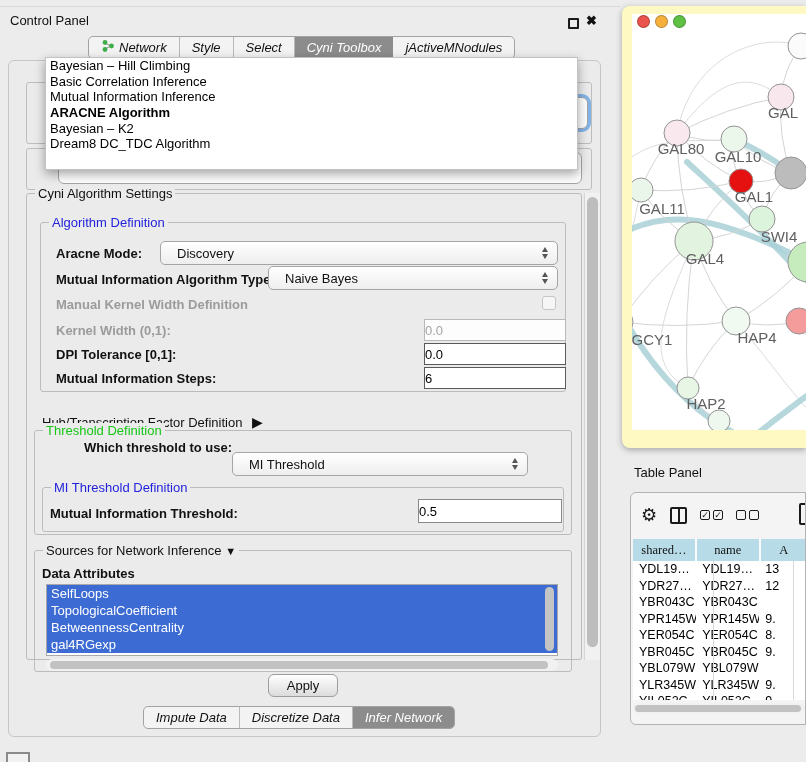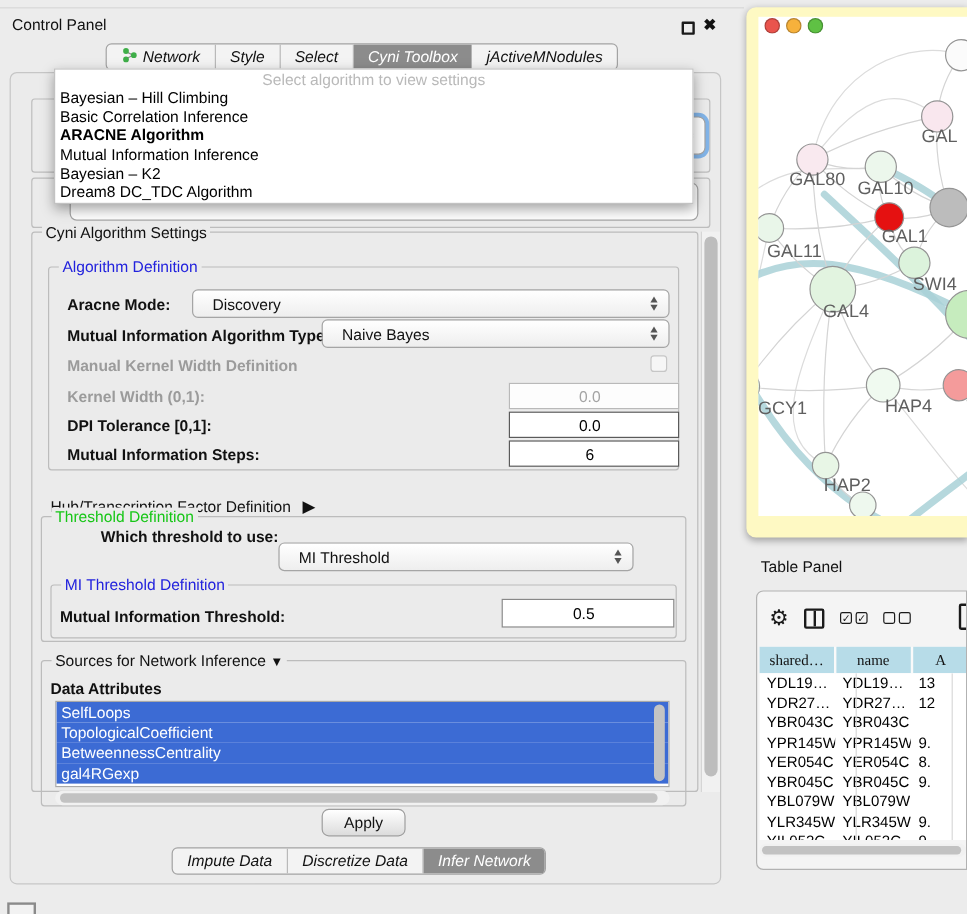--- a/index.html
+++ b/index.html
@@ -53,21 +53,21 @@
   .combo { position:absolute; background:linear-gradient(#ffffff,#eeeeee); border:1px solid #a5a5a5;
     border-radius:5px; font-size:13px; color:#111; display:flex; align-items:center; padding-left:16px; }
   .combo .spin { position:absolute; right:9px; top:50%; transform:translateY(-50%); display:flex;
     flex-direction:column; gap:2px; }
   .tri-up { width:0; height:0; border-left:3.5px solid transparent; border-right:3.5px solid transparent;
     border-bottom:5px solid #555; }
   .tri-dn { width:0; height:0; border-left:3.5px solid transparent; border-right:3.5px solid transparent;
     border-top:5px solid #555; }
 
   .field { position:absolute; background:#fff; border:1px solid #5a5a5a; font-size:13px; color:#000;
-    display:flex; align-items:center; justify-content:center; padding-right:7px; }
+    display:flex; align-items:center; justify-content:flex-start; padding-right:7px; }
   .field.dis { border:1px solid #b9b9b9; color:#a4a4a4; background:#fdfdfd; }
 
   .checkbox { position:absolute; width:14px; height:14px; border:1px solid #c6c6c6; border-radius:3px;
     background:#f6f6f6; }
 
   
   .vtrack { position:absolute; background:#f1f1f1; border-left:1px solid #d5d5d5; }
   .vthumb { position:absolute; background:#bdbdbd; border-radius:6px; }
   .htrack { position:absolute; background:#f1f1f1; border-radius:6px; }
   .hthumb { position:absolute; background:#c2c2c2; border-radius:5px; }
@@ -155,26 +155,25 @@
   <div class="bg-combo focus" style="left:60px; top:97px; width:528px; height:32px;">
     <span class="spin" style="position:absolute; right:9px; top:9px; display:flex; flex-direction:column; gap:2px;">
         <span class="tri-up"></span>
         <span class="tri-dn"></span>
       </span>
   </div>
   <div class="bg-group" style="left:26px; top:148px; width:566px; height:42px;"></div>
   <div class="bg-combo" style="left:58px; top:152px; width:524px; height:32px;"></div>
 
   <div class="popup">
-    <div class="popup-placeholder">Select algorithm to view settings</div>
     <div id="dd-items">
         <div class="dd-item">Bayesian – Hill Climbing</div>
         <div class="dd-item">Basic Correlation Inference</div>
+        <div class="dd-item">Mutual Information Inference</div>
         <div class="dd-item bold">ARACNE Algorithm</div>
-        <div class="dd-item">Mutual Information Inference</div>
         <div class="dd-item">Bayesian – K2</div>
         <div class="dd-item">Dream8 DC_TDC Algorithm</div>
       </div>
   </div>
 
   <div class="group" style="left:26px; top:193px; width:556px; height:467px;">
     <span class="group-label">Cyni Algorithm Settings</span>
   </div>
 
   <div class="vtrack" style="left:584px; top:193px; width:16px; height:467px;">

